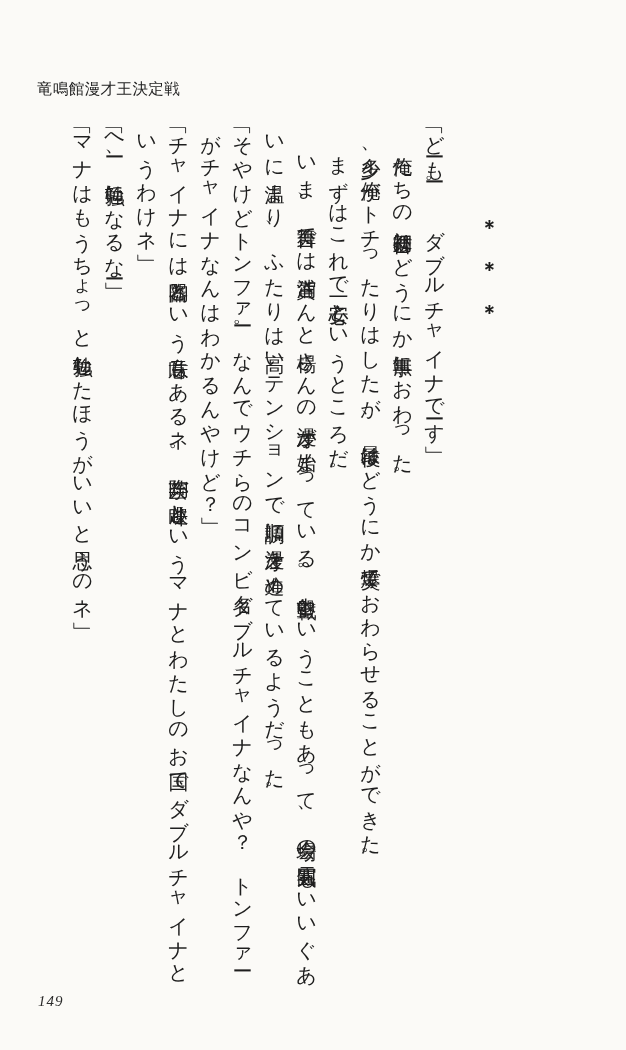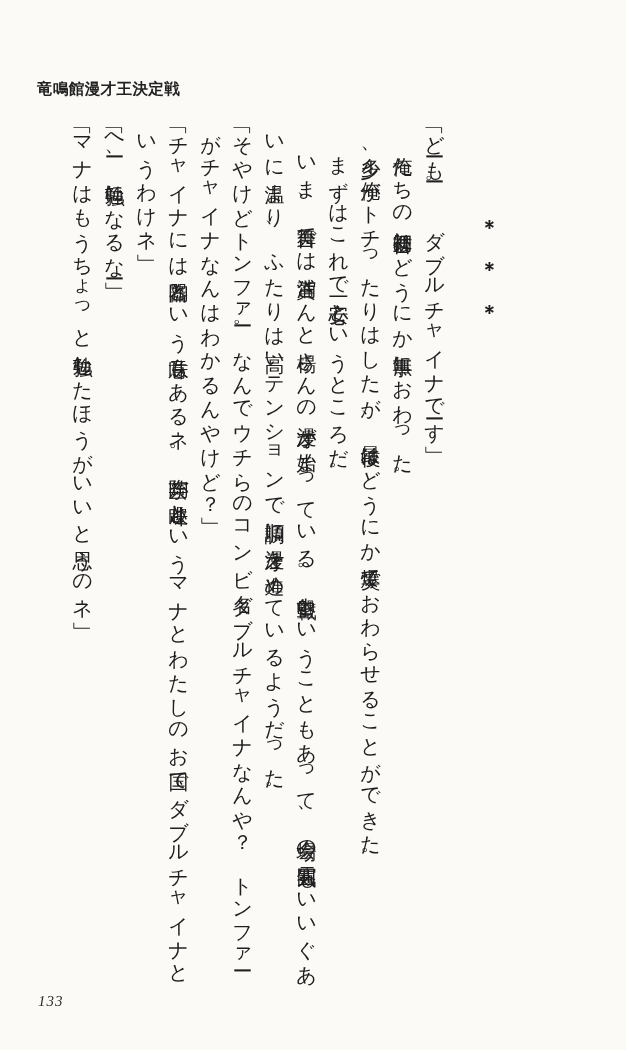--- a/index.html
+++ b/index.html
@@ -18,21 +18,20 @@
     overflow: hidden;
   }
   .running-header {
     position: absolute;
     left: 37px;
     top: 79px;
     font-size: 15.5px;
     letter-spacing: 0.4px;
     color: #222;
     white-space: nowrap;
-    font-weight: bold;
   }
   .text-area {
     position: absolute;
     top: 121px;
     left: 33px;
     width: 473px;
     height: 860px;
     writing-mode: vertical-rl;
     text-orientation: mixed;
     font-size: 20px;
@@ -74,15 +73,15 @@
     <p class="line narration">俺たちの初舞台はどうにか無事におわった。</p>
     <p class="line narration">多少、俺がトチったりはしたが、最後はどうにか爆笑でおわらせることができた。</p>
     <p class="line narration">まずはこれで一安心というところだ。</p>
     <p class="line narration">いま、舞台では浦賀さんと楊さんの漫才が始まっている。中盤戦ということもあって、会場の雰囲気もいいぐあいに温まり、ふたりは高いテンションで順調に漫才を進めているようだった。</p>
     <p class="line dialogue">「そやけどトンファー。なんでウチらのコンビ名ダブルチャイナなんや？　トンファーがチャイナなんはわかるんやけど？」</p>
     <p class="line dialogue">「チャイナには陶器という意味もあるネ。陶芸が趣味というマナとわたしのお国でダブルチャイナというわけネ」</p>
     <p class="line dialogue">「へー、勉強になるなー」</p>
     <p class="line dialogue">「マナはもうちょっと勉強したほうがいいと思うのネ」</p>
   </div>
 
-  <div class="page-number">133</div>
+  <div class="page-number">149</div>
 
 </div>
 
 </body></html>

